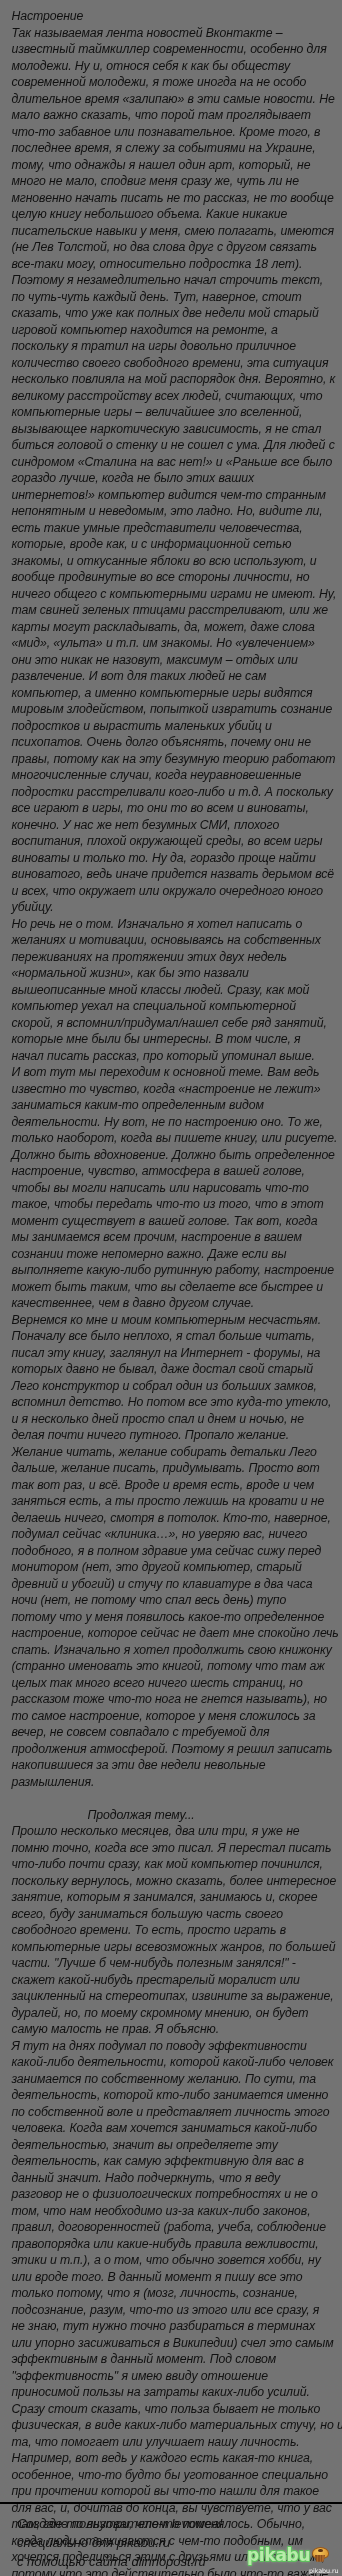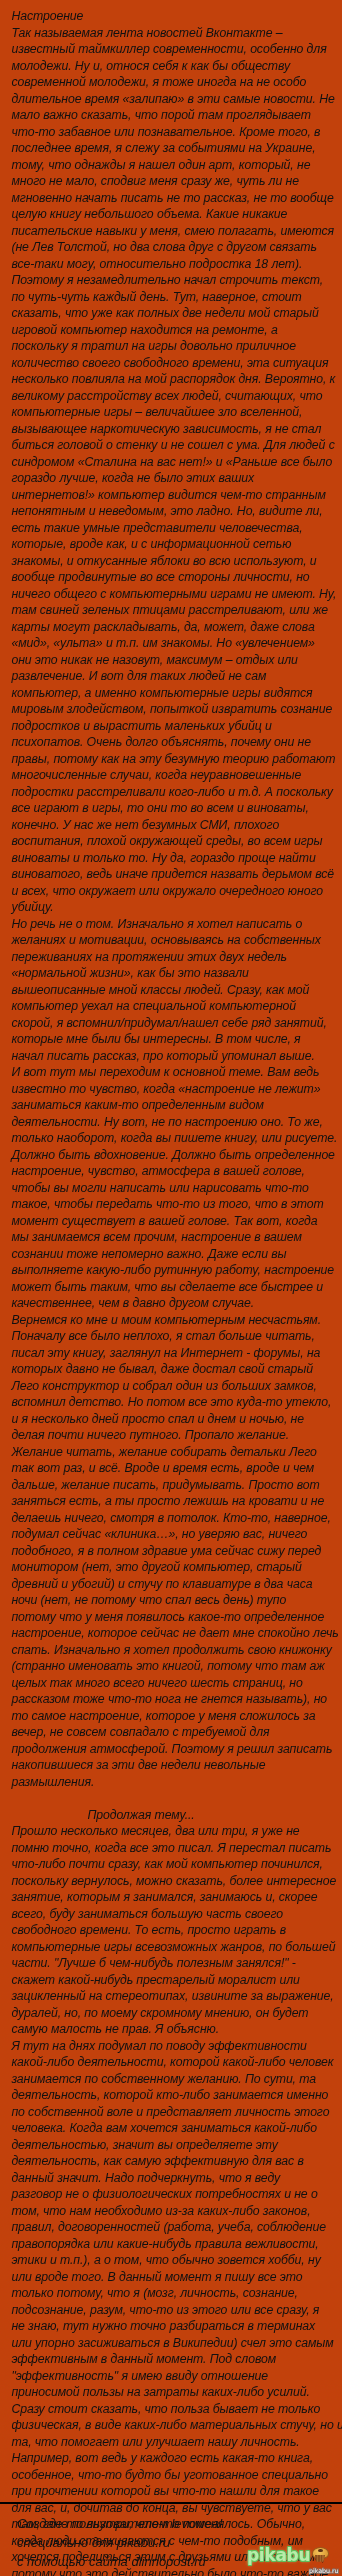--- a/index.html
+++ b/index.html
@@ -1,17 +1,17 @@
 <!DOCTYPE html>
 <html style="font-size:9px"><head>
 <meta charset="utf-8">
 <style>
   html, body { margin: 0; padding: 0; background: #ffffff; }
   body { width: 342px; height: 2576px; position: relative; overflow: hidden; }
-  .page { position: absolute; left: 0; top: 0; width: 342px; height: 2576px; background: #c2410c; }
+  .page { position: absolute; left: 0; top: 0; width: 342px; height: 2576px; background: #737373; }
   .article {
     position: absolute; left: 11.4px; top: 8px; width: 328px;
     font-family: "Liberation Sans", sans-serif;
     font-style: italic; font-size: 12.3px; line-height: 16.5px;
     color: #111; letter-spacing: -0.1px;
   }
   .line { white-space: nowrap; height: 16.5px; }
   .blank { height: 16.5px; }
   .center { padding-left: 76px; }
   .separator {
@@ -128,22 +128,22 @@
         <div class="line">качественнее, чем в давно другом случае.</div>
         <div class="line">Вернемся ко мне и моим компьютерным несчастьям.</div>
         <div class="line">Поначалу все было неплохо, я стал больше читать,</div>
         <div class="line">писал эту книгу, заглянул на Интернет - форумы, на</div>
         <div class="line">которых давно не бывал, даже достал свой старый</div>
         <div class="line">Лего конструктор и собрал один из больших замков,</div>
         <div class="line">вспомнил детство. Но потом все это куда-то утекло,</div>
         <div class="line">и я несколько дней просто спал и днем и ночью, не</div>
         <div class="line">делая почти ничего путного. Пропало желание.</div>
         <div class="line">Желание читать, желание собирать детальки Лего</div>
+        <div class="line">дальше, желание писать, придумывать. Просто вот</div>
         <div class="line">так вот раз, и всё. Вроде и время есть, вроде и чем</div>
-        <div class="line">дальше, желание писать, придумывать. Просто вот</div>
         <div class="line">заняться есть, а ты просто лежишь на кровати и не</div>
         <div class="line">делаешь ничего, смотря в потолок. Кто-то, наверное,</div>
         <div class="line">подумал сейчас «клиника…», но уверяю вас, ничего</div>
         <div class="line">подобного, я в полном здравие ума сейчас сижу перед</div>
         <div class="line">монитором (нет, это другой компьютер, старый</div>
         <div class="line">древний и убогий) и стучу по клавиатуре в два часа</div>
         <div class="line">ночи (нет, не потому что спал весь день) тупо</div>
         <div class="line">потому что у меня появилось какое-то определенное</div>
         <div class="line">настроение, которое сейчас не дает мне спокойно лечь</div>
         <div class="line">спать. Изначально я хотел продолжить свою книжонку</div>

